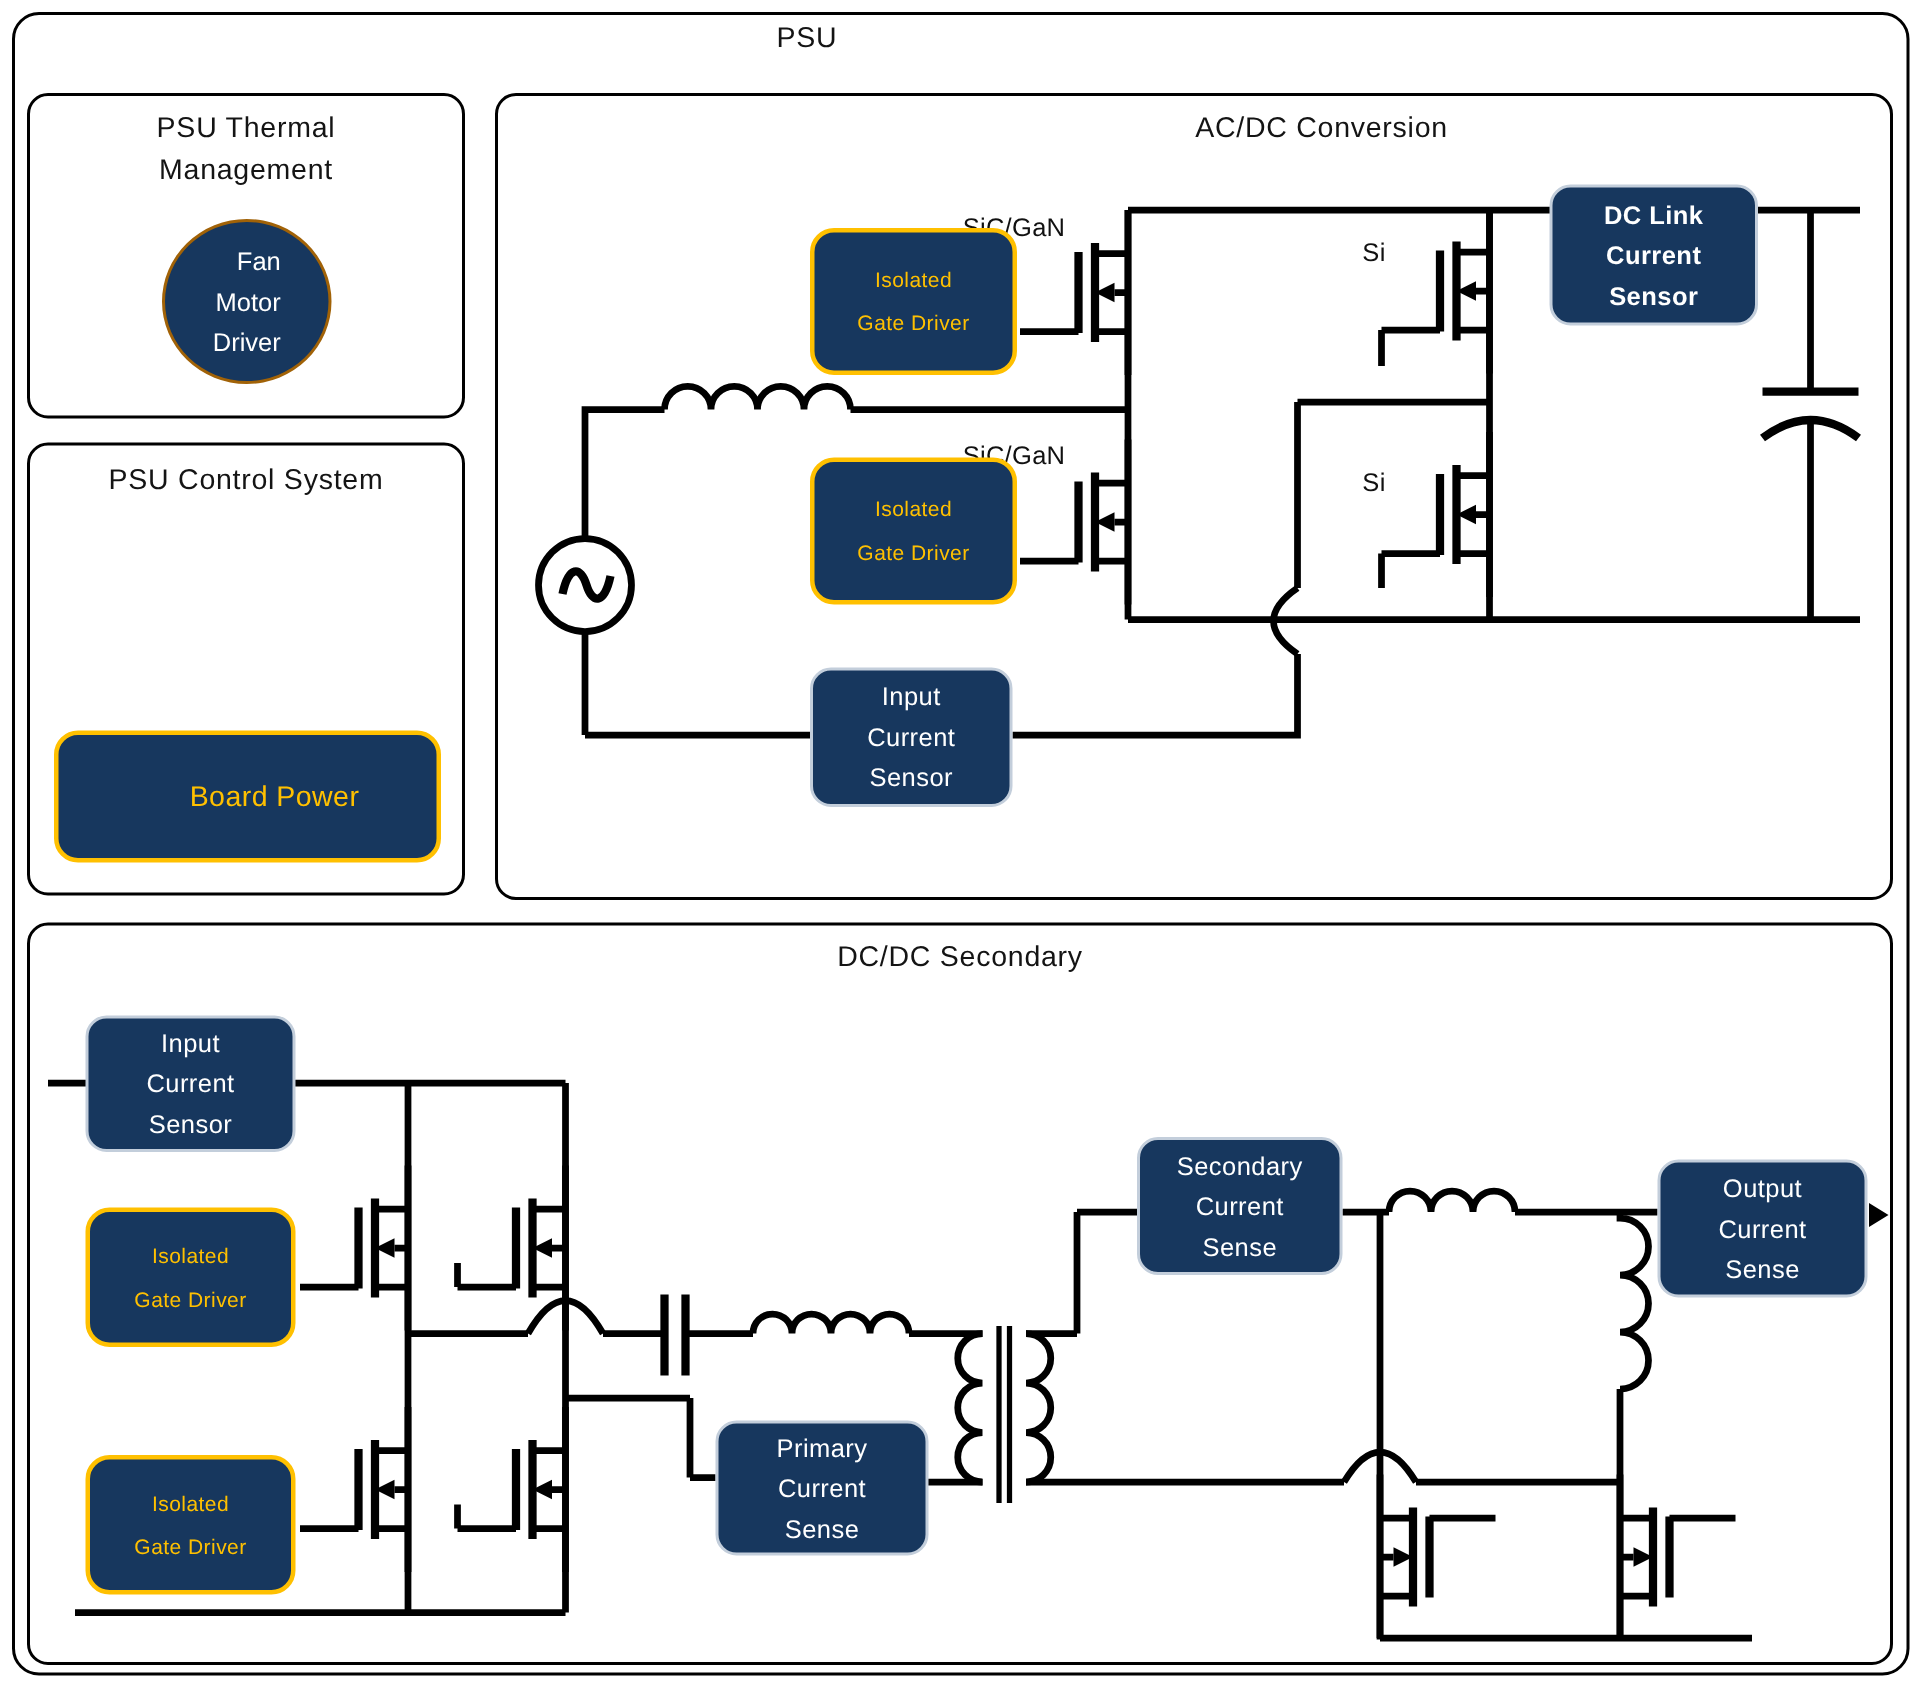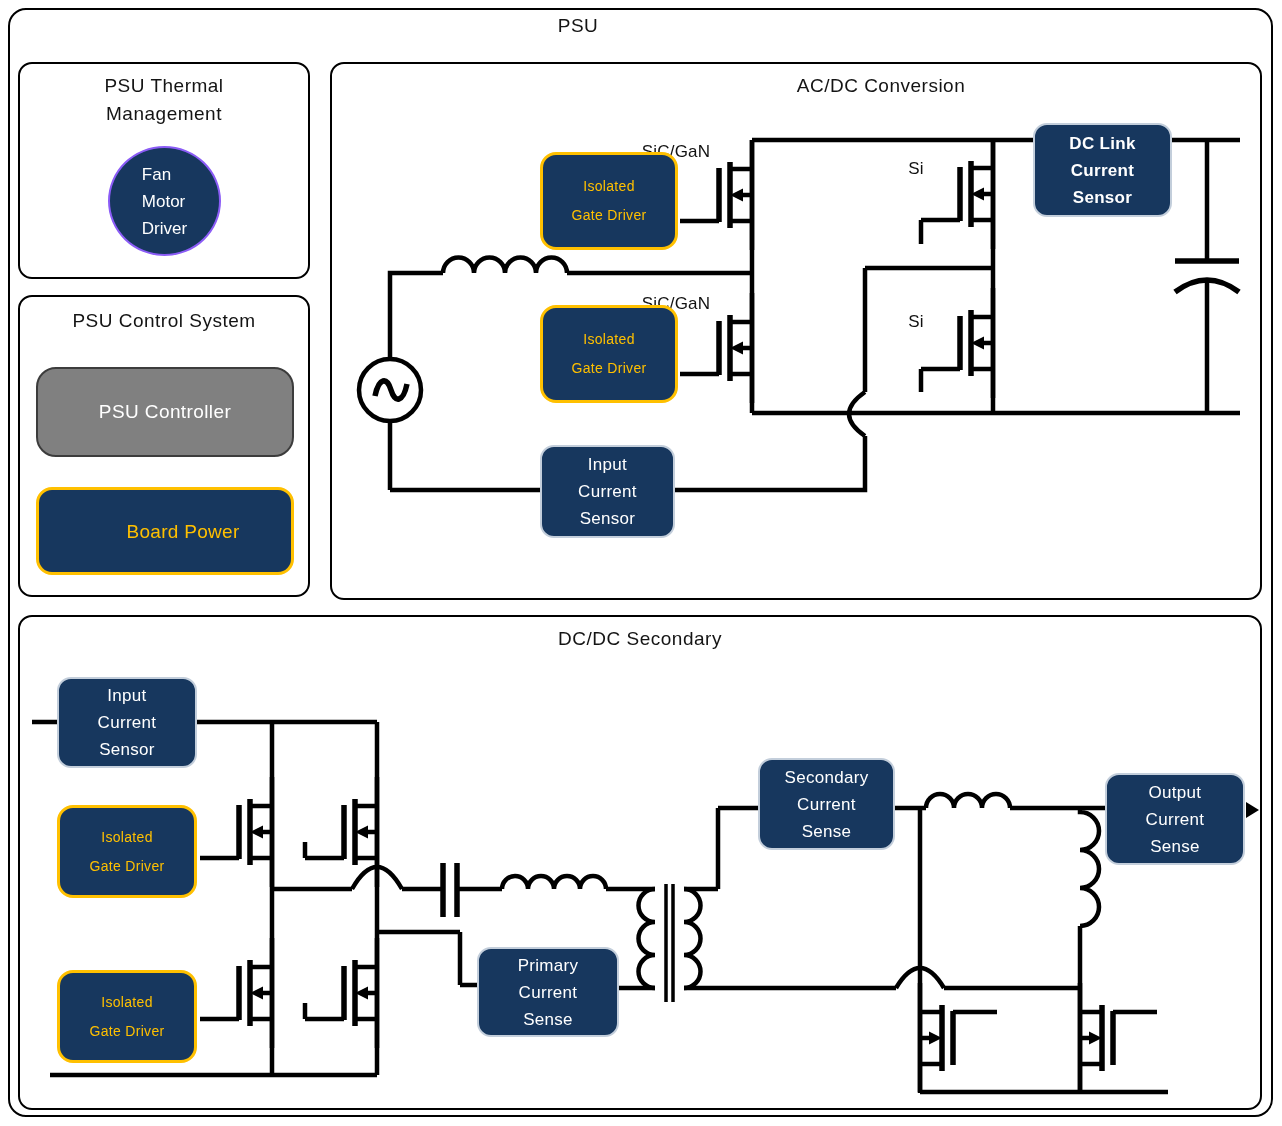--- a/index.html
+++ b/index.html
@@ -14,23 +14,23 @@
           border-radius:14px;display:flex;align-items:center;justify-content:center;
           text-align:center;font-size:17px;line-height:27px;white-space:pre-line;
           letter-spacing:.3px;box-sizing:border-box;}
   .driver{position:absolute;background:#17375E;color:#FFC000;border:3px solid #FFC000;
           border-radius:16px;display:flex;align-items:center;justify-content:center;
           text-align:center;font-size:14px;line-height:29px;white-space:pre-line;
           letter-spacing:.3px;box-sizing:border-box;}
   .gray-box{position:absolute;background:#808080;color:#fff;border:2px solid #3c3c3c;
           border-radius:20px;display:flex;align-items:center;justify-content:center;
           font-size:19px;letter-spacing:.4px;box-sizing:border-box;}
-  .circle{position:absolute;background:#17375E;color:#fff;border:2px solid #8b5cf6;
+  .circle{position:absolute;background:#17375E;color:#fff;border:2px solid #a16207;
           border-radius:50%;display:flex;align-items:center;justify-content:center;
-          text-align:left;font-size:17px;line-height:27px;white-space:pre-line;
+          text-align:right;font-size:17px;line-height:27px;white-space:pre-line;
           box-sizing:border-box;}
   .small-label{position:absolute;font-size:17px;color:#111;text-align:center;letter-spacing:.2px;margin-top:12px;}
 </style>
 </head>
 <body>
 
 <div class="canvas">
 
   <svg class="wires" width="1282" height="1126" viewBox="0 0 1282 1126">
     <defs>
@@ -111,32 +111,31 @@
     </g>
     <use href="#mosA" transform="translate(272,832)"></use>
     <use href="#mosA" transform="translate(377,832)"></use>
     <use href="#mosA" transform="translate(272,993)"></use>
     <use href="#mosA" transform="translate(377,993)"></use>
     <use href="#mosB" transform="translate(920,1038) scale(-1,1)"></use>
     <use href="#mosB" transform="translate(1080,1038) scale(-1,1)"></use>
   </svg>
 
   <div class="box outer" style="left:8px;top:8px;width:1261px;height:1105px;"></div>
-  <div class="section-title" style="left:0;width:1076px;top:12px;padding-left:40px;">PSU</div>
+  <div class="section-title" style="left:0;width:1076px;top:12px;">PSU</div>
 
   <div class="box" style="left:18px;top:62px;width:288px;height:213px;"></div>
   <div class="section-title" style="left:18px;width:292px;top:72px;">PSU Thermal
 Management</div>
   <div class="circle" style="left:108px;top:146px;width:113px;height:110px;">Fan
 Motor
 Driver</div>
 
   <div class="box" style="left:18px;top:295px;width:288px;height:298px;"></div>
   <div class="section-title" style="left:18px;width:292px;top:307px;">PSU Control System</div>
-  <div class="gray-box" style="left:36px;top:367px;width:258px;height:90px;">PSU Controller</div>
   <div class="driver" style="left:36px;top:487px;width:258px;height:88px;font-size:19px;padding-left:36px;">Board Power</div>
 
   <div class="box" style="left:330px;top:62px;width:928px;height:534px;"></div>
   <div class="section-title" style="left:330px;width:1102px;top:72px;">AC/DC Conversion</div>
 
   <div class="box" style="left:18px;top:615px;width:1240px;height:491px;"></div>
   <div class="section-title" style="left:18px;width:1244px;top:625px;">DC/DC Secondary</div>
 
   <div class="small-label" style="left:626px;top:130px;width:100px;">SiC/GaN</div>
   <div class="small-label" style="left:626px;top:282px;width:100px;">SiC/GaN</div>

